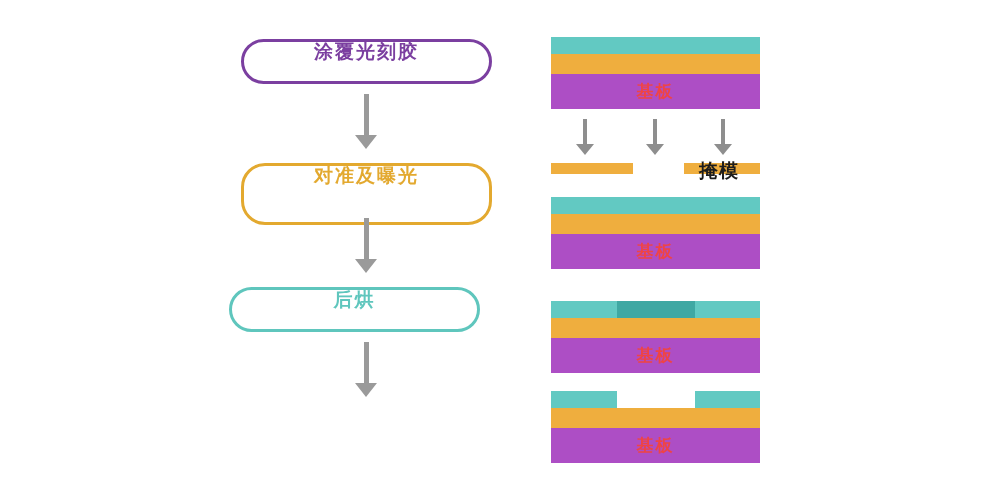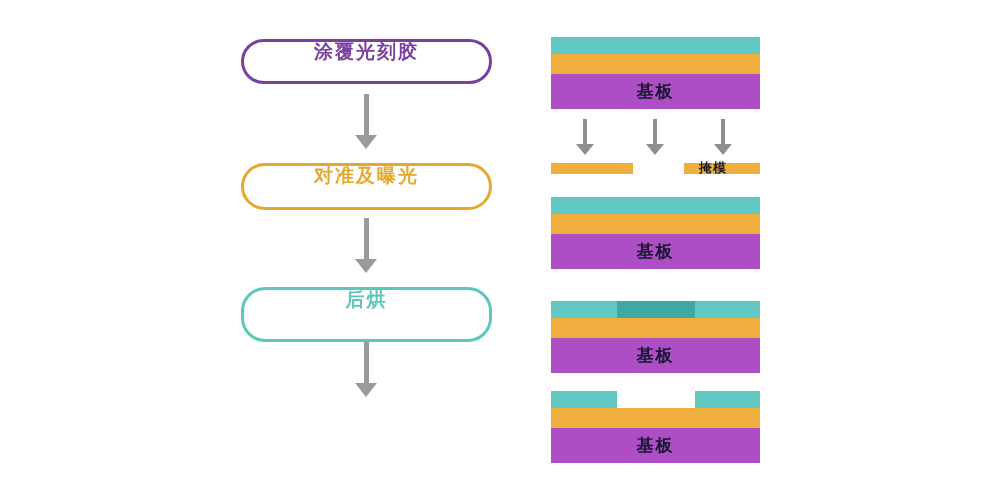--- a/index.html
+++ b/index.html
@@ -76,21 +76,21 @@
   .layer-resist   { background: #62c9c2; }
   .layer-oxide    { background: #efae3e; }
   .layer-substrate{ background: #ad4ec5; }
   .layer-exposed  { background: #3fa8a3; }
 
   .substrate-label {
     position: absolute;
     left: 0;
     width: 100%;
     text-align: center;
-    color: #0f172a;
+    color: #ef4444;
     font-size: 17px;
     font-weight: bold;
     letter-spacing: 2px;
     line-height: 1;
     pointer-events: none;
   }
 
   
   .exp-arrow {
     position: absolute;
@@ -114,51 +114,51 @@
   }
 
   
   .mask-bar {
     position: absolute;
     background: #efae3e;
   }
   .mask-label {
     position: absolute;
     color: #1d1d1d;
-    font-size: 13px;
+    font-size: 19px;
     font-weight: bold;
     letter-spacing: 1px;
     line-height: 1;
     white-space: nowrap;
   }
 </style>
 </head>
 <body>
 
 <div id="canvas">
 
   <div class="flow-box" style="left:241px; top:39px; width:251px; height:45px; border-color:#7b3fa0;">
     <span class="flow-box-label" style="color:#7b3fa0;">涂覆光刻胶</span>
   </div>
 
   <div class="flow-arrow" style="left:353px; top:94px; height:55px;">
     <div class="stem" style="height:41px;"></div>
     <div class="head" style="top:41px;"></div>
   </div>
 
-  <div class="flow-box" style="left:241px; top:163px; width:251px; height:47px; border-color:#e3a92f;">
+  <div class="flow-box" style="left:241px; top:163px; width:251px; height:62px; border-color:#e3a92f;">
     <span class="flow-box-label" style="color:#e3a92f;">对准及曝光</span>
   </div>
 
   <div class="flow-arrow" style="left:353px; top:218px; height:55px;">
     <div class="stem" style="height:41px;"></div>
     <div class="head" style="top:41px;"></div>
   </div>
 
-  <div class="flow-box" style="left:241px; top:287px; width:251px; height:55px; border-color:#5fc6bd;">
+  <div class="flow-box" style="left:229px; top:287px; width:251px; height:45px; border-color:#5fc6bd;">
     <span class="flow-box-label" style="color:#5fc6bd;">后烘</span>
   </div>
 
   <div class="flow-arrow" style="left:353px; top:342px; height:55px;">
     <div class="stem" style="height:41px;"></div>
     <div class="head" style="top:41px;"></div>
   </div>
 
 
   <div class="stack" style="left:551px; top:37px; width:209px; height:72px;">

